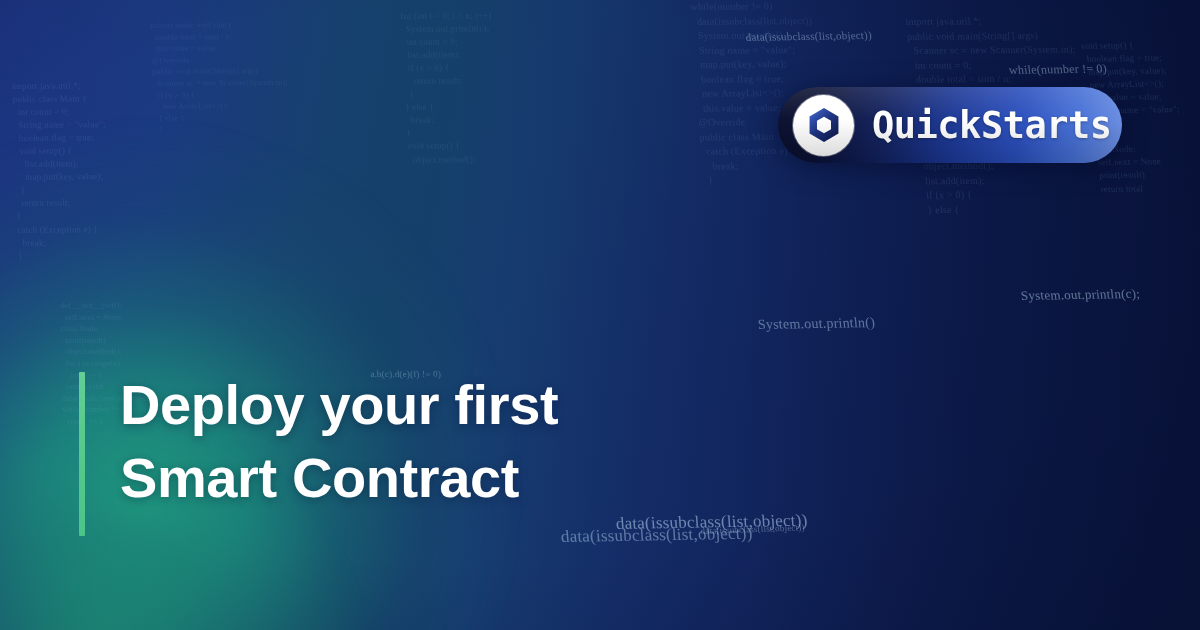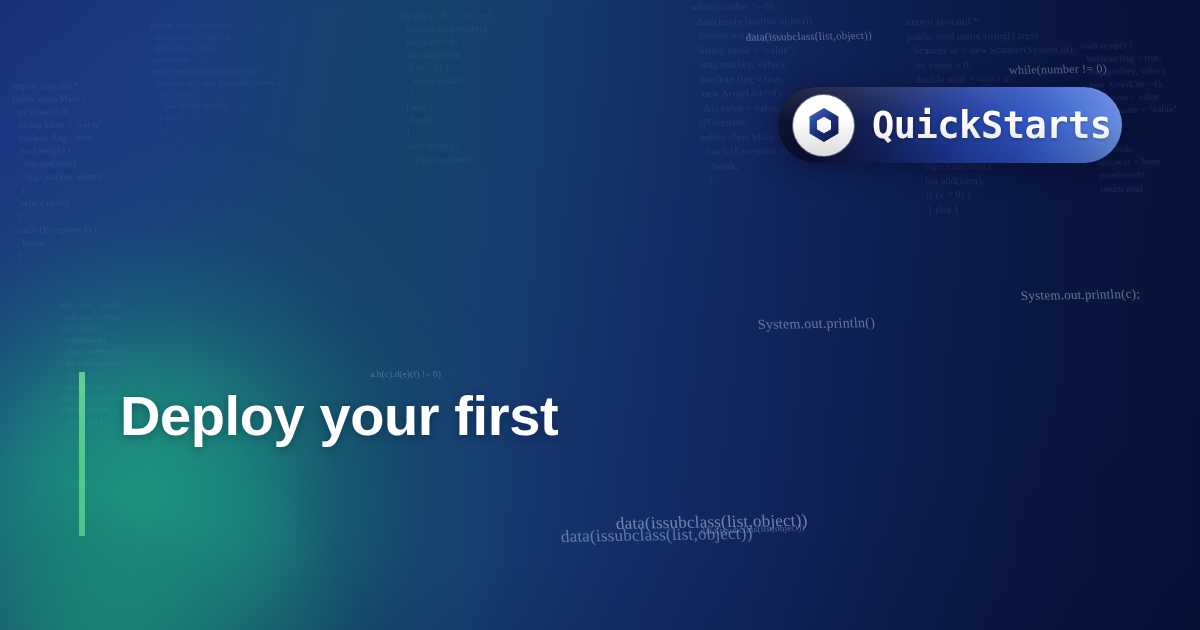--- a/index.html
+++ b/index.html
@@ -166,21 +166,21 @@
     left: 79px;
     top: 372px;
     width: 6px;
     height: 164px;
     background: linear-gradient(180deg, #63cf94 0%, #56c98c 50%, #4cc58a 100%);
     border-radius: 1px;
   }
   .headline {
     position: absolute;
     left: 120px;
-    top: 379px;
+    top: 368px;
     width: 620px;
     color: #ffffff;
     font-size: 56px;
     font-weight: 700;
     line-height: 73px;
     letter-spacing: -0.4px;
     text-shadow: 0 2px 10px rgba(5,15,45,0.35);
   }
   .headline-line { display: block; white-space: nowrap; }
 </style>
@@ -228,15 +228,16 @@
                  M20 11.2 L12.6 15.5 L12.6 24.5 L20 28.8 L27.4 24.5 L27.4 15.5 Z" fill="url(#hexgrad)" fill-rule="evenodd"></path>
       </svg>
     </div>
     <div class="badge-text">QuickStarts</div>
     <div class="badge-sheen"></div>
   </div>
 
   <div class="accent-bar"></div>
   <div class="headline">
     <span class="headline-line">Deploy your first</span>
+    <span class="headline-line">Smart Contract</span>
   </div>
 
 </div>
 
 </body></html>

